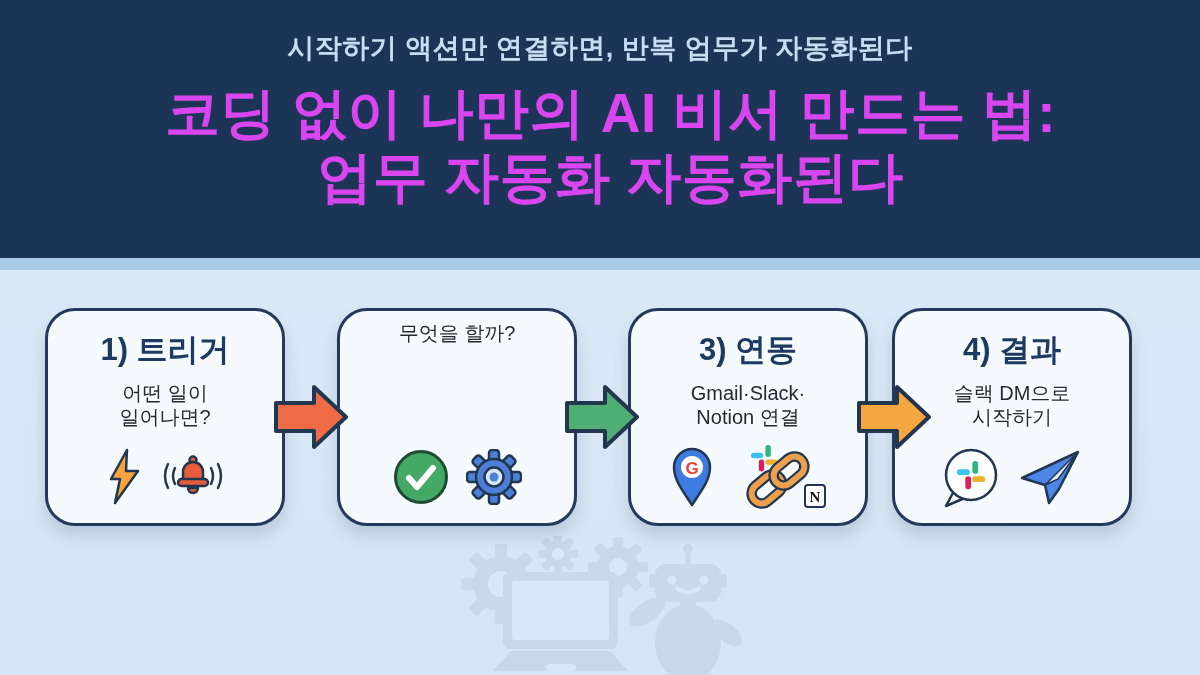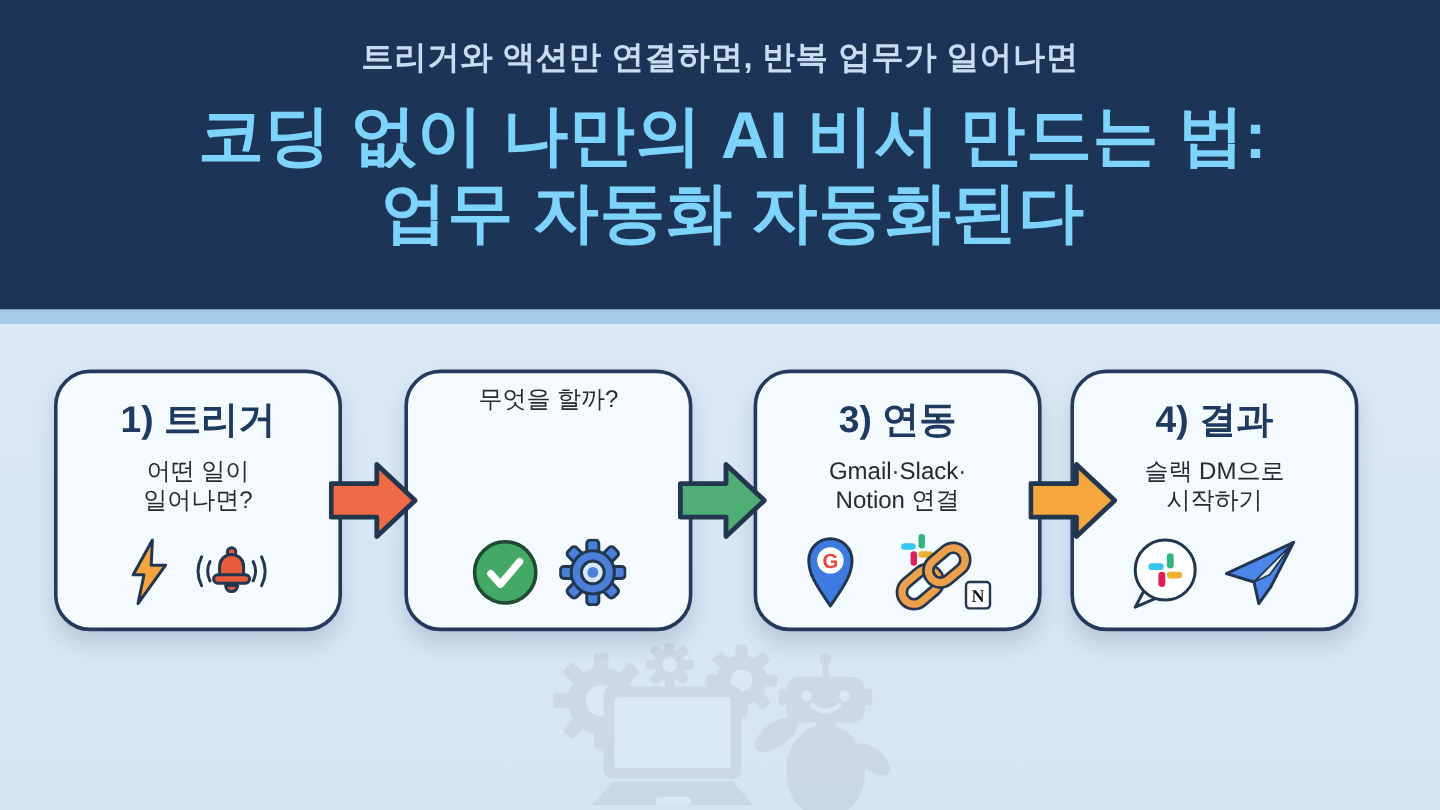--- a/index.html
+++ b/index.html
@@ -12,21 +12,21 @@
   .hdr{
     position:absolute;top:0;left:0;width:100%;height:258px;
     background:#1C3557;text-align:center;z-index:3;
   }
   .subtitle{
     padding-top:30px;font-size:27px;font-weight:600;
     color:#C9DDF2;letter-spacing:.5px;
   }
   .title{
     margin:16px 0 0;font-size:55px;line-height:1.16;font-weight:800;
-    color:#7dd3fc;letter-spacing:.5px;padding-left:21px;
+    color:#d946ef;letter-spacing:.5px;padding-left:21px;
   }
   .strip{
     position:absolute;top:258px;left:0;width:100%;height:12px;
     background:#A7CAE9;z-index:3;
   }
   
   .card{
     position:absolute;top:308px;width:240px;height:218px;box-sizing:border-box;
     background:#F5FAFE;border:3.5px solid #24395B;border-radius:30px;
     box-shadow:0 10px 16px rgba(36,57,91,.17);
@@ -60,21 +60,21 @@
       <g id="slackPills">
         <rect x="24" y="0" width="9" height="20" rx="4.5" fill="#2EB67D"></rect>
         <rect x="0" y="13" width="20" height="9" rx="4.5" fill="#36C5F0"></rect>
         <rect x="13" y="24" width="9" height="20" rx="4.5" fill="#E01E5A"></rect>
         <rect x="24" y="24" width="20" height="9" rx="4.5" fill="#ECB22E"></rect>
       </g>
     </defs>
   </svg>
 
   <header class="hdr">
-    <div class="subtitle">트리거와 액션만 연결하면, 반복 업무가 일어나면</div>
+    <div class="subtitle">시작하기 액션만 연결하면, 반복 업무가 자동화된다</div>
     <h1 class="title"><span>코딩 없이 나만의 AI 비서 만드는 법:</span><br><span>업무 자동화 자동화된다</span></h1>
   </header>
   <div class="strip"></div>
 
   <main>
 
     <section class="card c1">
       <h2>1) 트리거</h2>
       <p>어떤 일이
 일어나면?</p>

